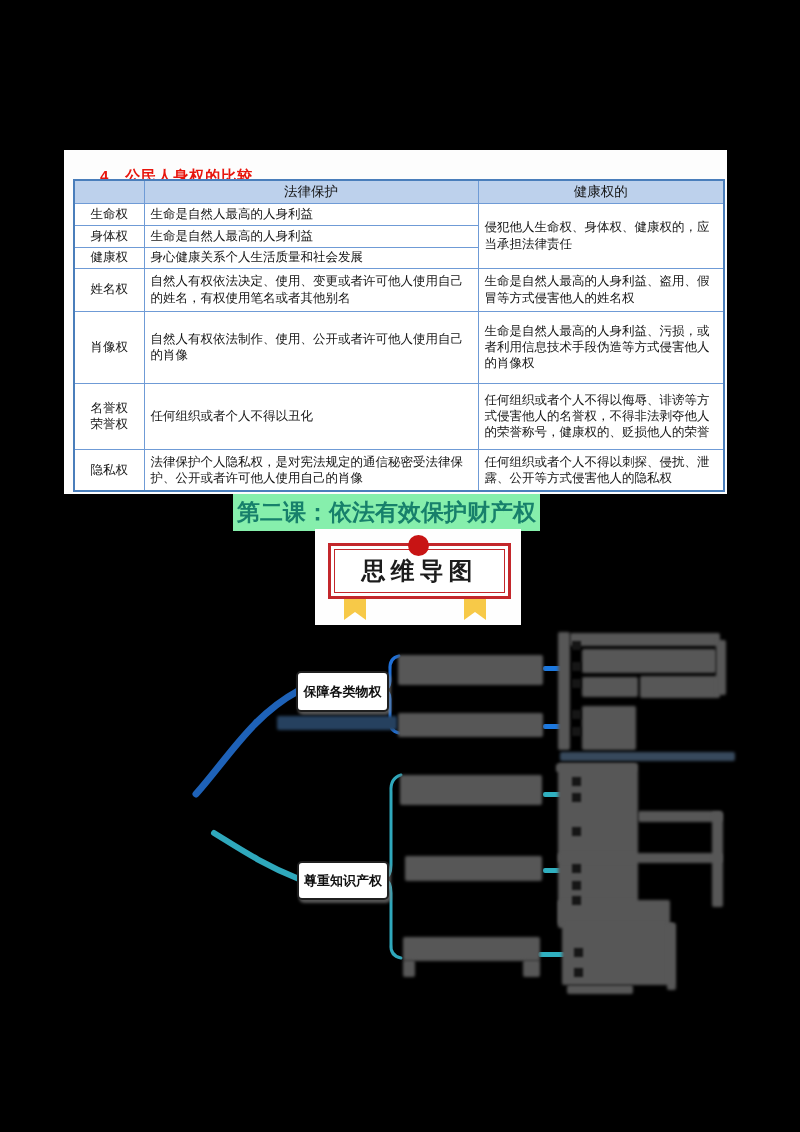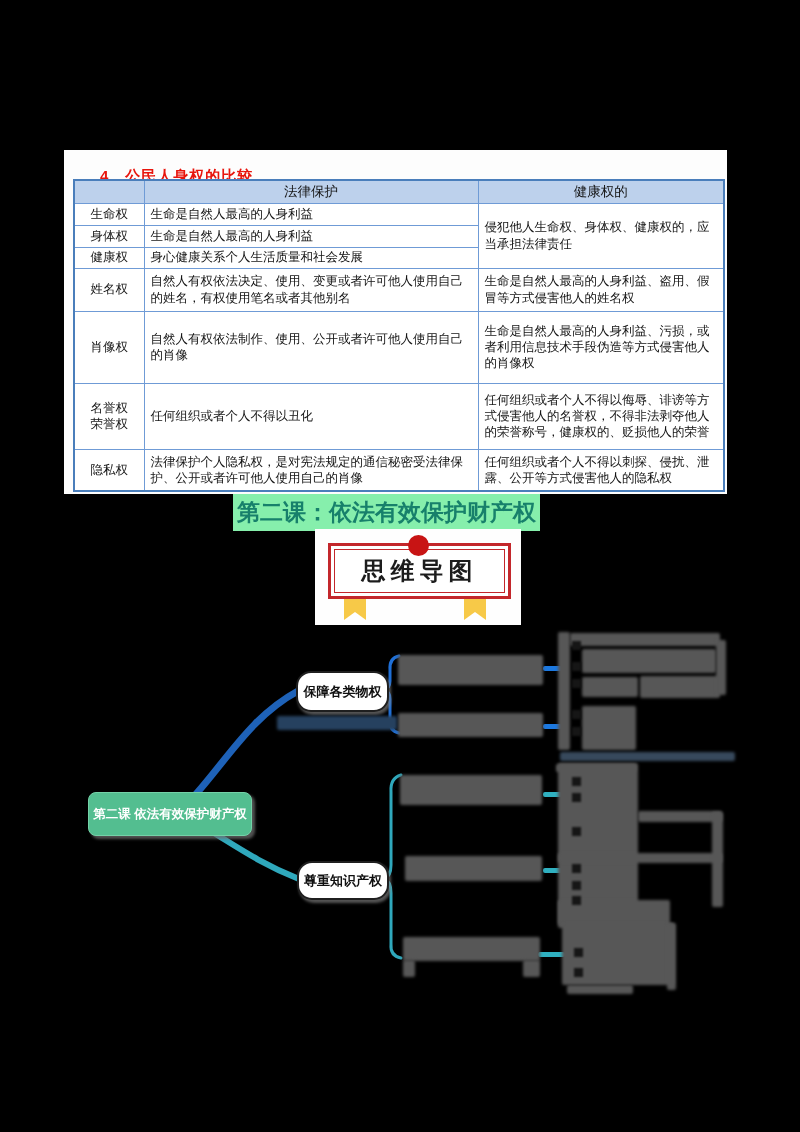--- a/index.html
+++ b/index.html
@@ -32,21 +32,21 @@
   .badge-frame-inner span{font-size:24px;font-weight:bold;color:#1c1c1c;letter-spacing:5px;}
   .ribbon{position:absolute;width:22px;height:27px;background:#f7c948;
           clip-path:polygon(0 0,100% 0,100% 100%,50% 70%,0 100%);z-index:1;}
 
   
   .mm-svg{position:absolute;left:0;top:0;width:800px;height:1132px;pointer-events:none;}
   .mm-root{position:absolute;left:88px;top:792px;width:162px;height:42px;background:#53be90;
            border:1px solid #74d2a8;border-radius:8px;box-shadow:3px 3px 3px rgba(110,110,110,.75);
            display:flex;align-items:center;justify-content:center;}
   .mm-root span{font-size:12.5px;font-weight:bold;color:#fff;white-space:nowrap;}
-  .mm-branch{position:absolute;background:#fff;border:2px solid #1f1f1f;border-radius:15px;
+  .mm-branch{position:absolute;background:#fff;border:2px solid #1f1f1f;border-radius:5px;
              box-shadow:2px 3px 3px rgba(130,130,130,.65);
              display:flex;align-items:center;justify-content:center;}
   .mm-branch span{font-size:13px;font-weight:bold;color:#101010;white-space:nowrap;}
   .b1{left:296px;top:671px;width:89px;height:37px;}
   .b2{left:297px;top:861px;width:88px;height:35px;justify-content:center;}
   .conn{position:absolute;height:5px;border-radius:2px;}
   .conn.blue{background:#1b78e0;}
   .conn.teal{background:#2fb0c0;}
 
   
@@ -127,23 +127,20 @@
     <div class="ribbon" style="left:149px;top:64px;"></div>
   </div>
 
   <svg class="mm-svg" viewBox="0 0 800 1132">
     <path d="M 196 794 C 228 758 252 716 298 691" stroke="#1e62b8" stroke-width="7" fill="none" stroke-linecap="round"></path>
     <path d="M 214 833 C 240 849 262 864 299 879" stroke="#2fa8bc" stroke-width="6" fill="none" stroke-linecap="round"></path>
     <path d="M 399 656 Q 389 658 390 670 L 390 681 Q 390 689 383 690 Q 390 691 390 699 L 390 719 Q 389 731 399 733" stroke="#1f6fd6" stroke-width="3" fill="none" stroke-linecap="round"></path>
     <path d="M 401 775 Q 390 778 391 792 L 391 865 Q 391 877 384 879 Q 391 881 391 893 L 391 944 Q 390 956 401 958" stroke="#2fa8bc" stroke-width="3" fill="none" stroke-linecap="round"></path>
   </svg>
 
-  <div class="mm-root">
-    <span>第二课 依法有效保护财产权</span>
-  </div>
   <div class="mm-branch b1">
     <span>保障各类物权</span>
   </div>
   <div class="mm-branch b2">
     <span>尊重知识产权</span>
   </div>
 
   <div class="conn blue" style="left:543px;top:666px;width:19px;"></div>
   <div class="conn blue" style="left:543px;top:724px;width:19px;"></div>
   <div class="conn teal" style="left:543px;top:792px;width:19px;"></div>

